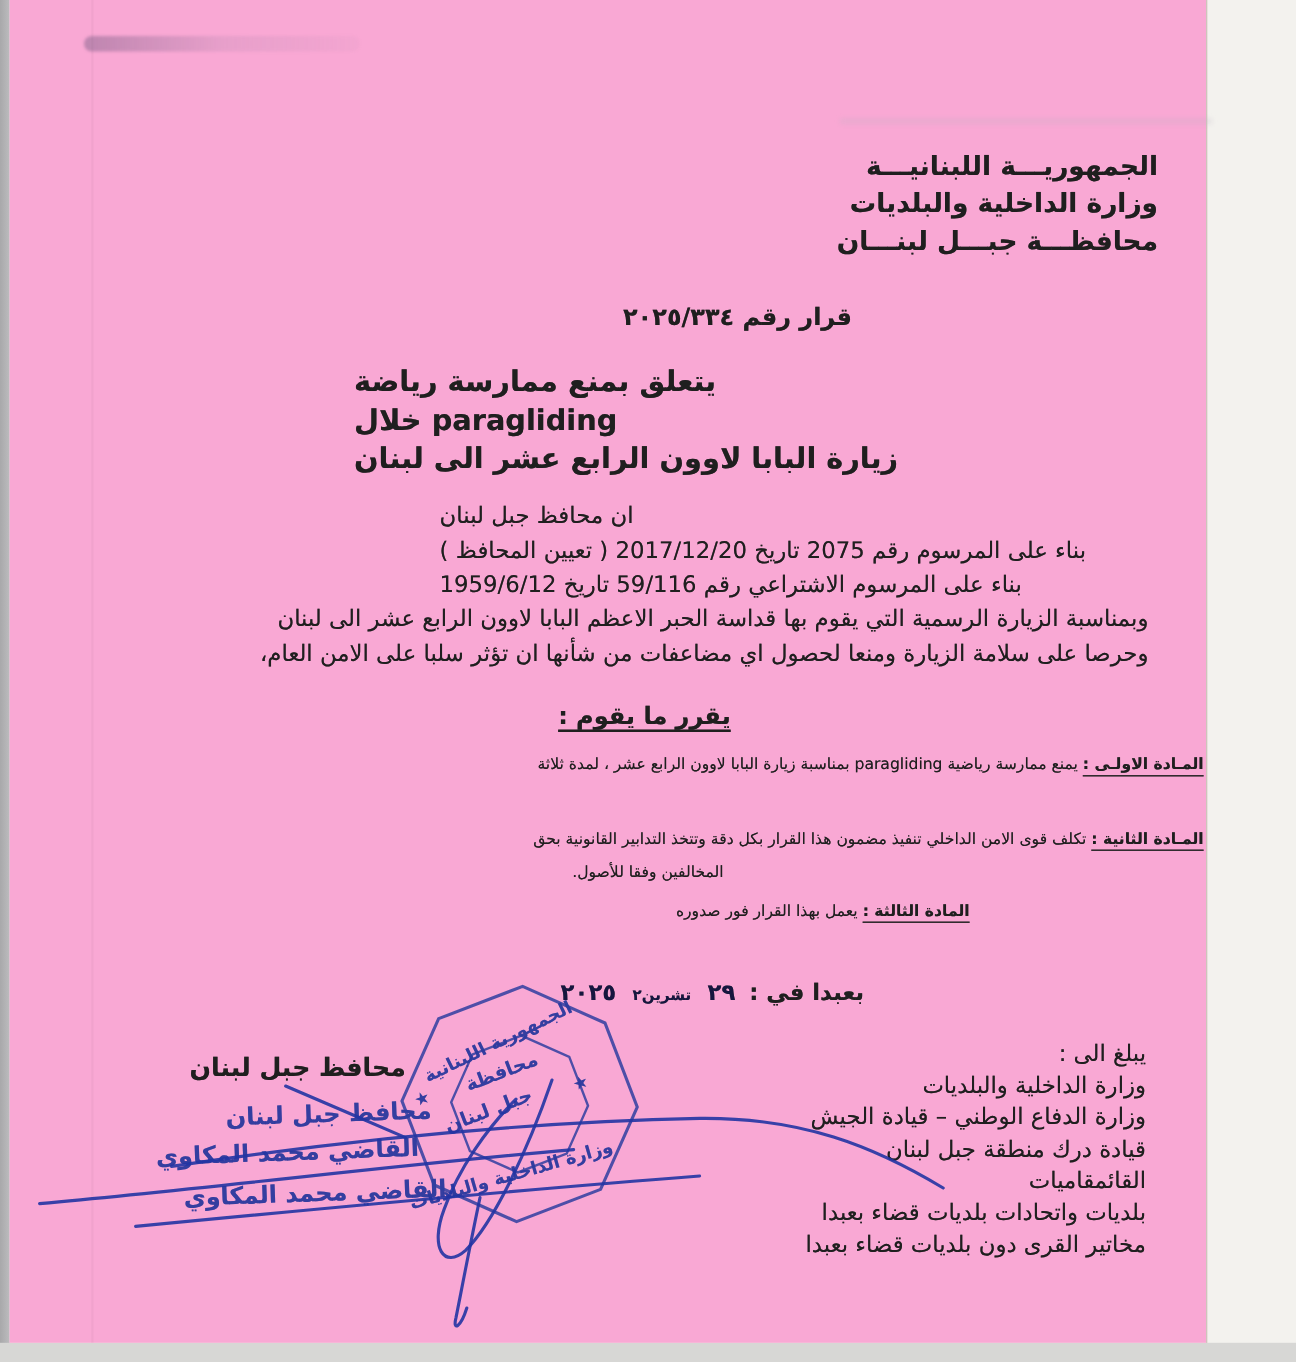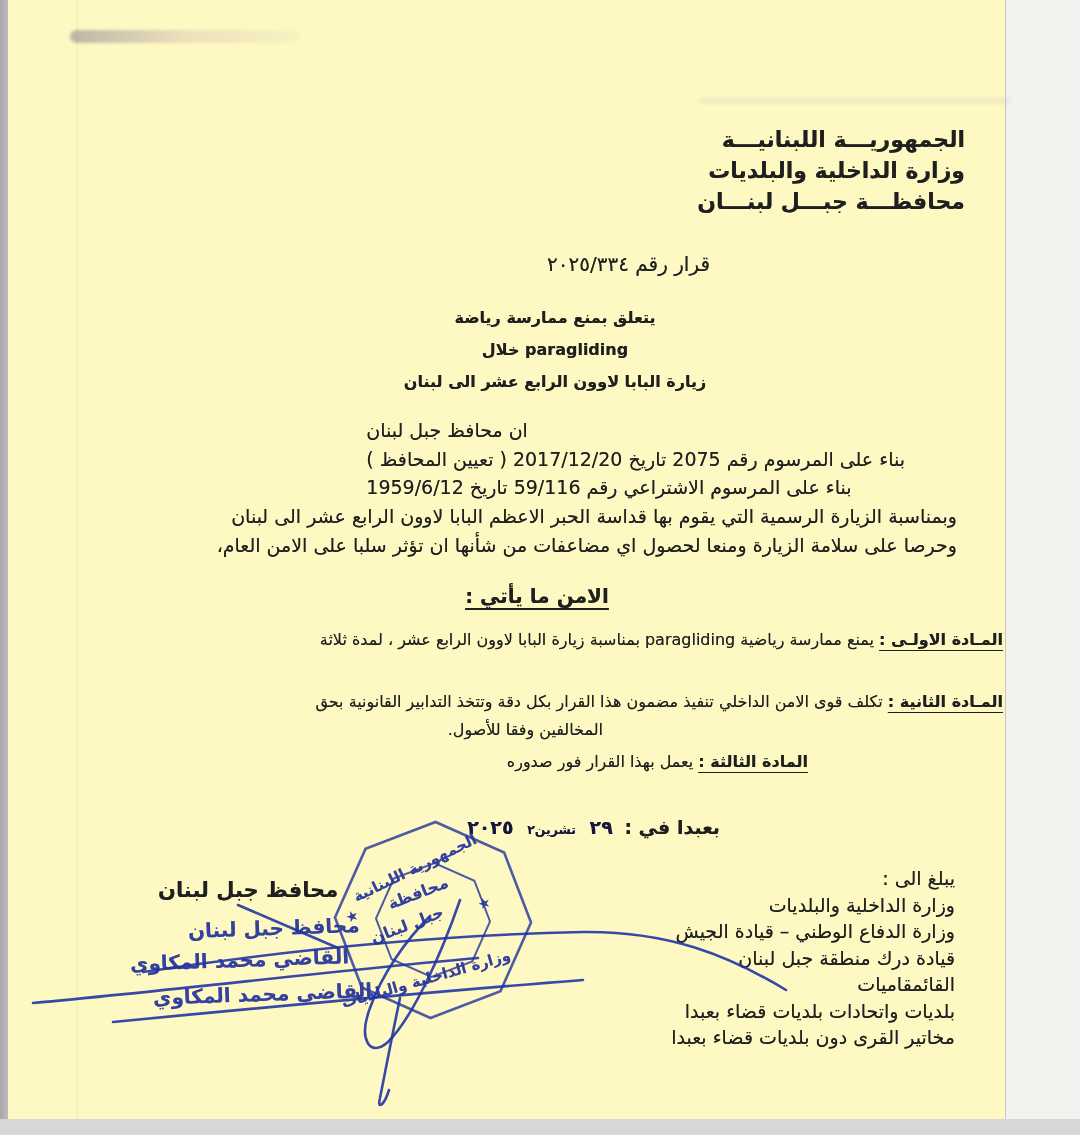--- a/index.html
+++ b/index.html
@@ -6,41 +6,41 @@
   body{
     width:1080px;height:1135px;position:relative;overflow:hidden;
     background:#f3f2ee;
     font-family:"DejaVu Sans",sans-serif;
   }
   .strip-left{position:absolute;left:0;top:0;width:8px;height:1135px;
     background:linear-gradient(90deg,#a8a8aa,#bcbcbe);}
   .strip-bottom{position:absolute;left:0;top:1119px;width:1080px;height:16px;background:#d7d7d5;}
   .page{
     position:absolute;left:8px;top:0;width:997px;height:1119px;
-    background:#fef9c3;border-right:1px solid #ccc6bb;
+    background:#f9a8d4;border-right:1px solid #ccc6bb;
   }
   .fold{position:absolute;left:68px;top:0;width:2px;height:1119px;background:rgba(0,0,0,0.03);}
   .smudge{position:absolute;left:62px;top:30px;width:230px;height:13px;border-radius:7px;
     background:linear-gradient(90deg,rgba(100,80,120,0.40),rgba(150,120,160,0.18),rgba(150,120,160,0.05));
     filter:blur(1.5px);}
   .smudge2{position:absolute;left:692px;top:99px;width:310px;height:4px;
     background:rgba(190,180,195,0.30);filter:blur(2px);}
 
   .ink{color:#1f1f1f;text-shadow:0 0 0.4px rgba(30,30,30,0.65);}
   .abs{position:absolute;white-space:nowrap;}
 
   .letterhead{top:124px;right:40px;text-align:right;font-weight:bold;font-size:22px;line-height:31px;direction:rtl;}
-  .decree-no{top:252px;right:295px;font-weight:normal;font-size:20px;direction:rtl;}
-  .subject{top:302px;left:287px;width:520px;text-align:center;font-weight:bold;font-size:16px;line-height:32px;direction:rtl;white-space:nowrap;}
+  .decree-no{top:252px;right:295px;font-weight:bold;font-size:20px;direction:rtl;}
+  .subject{top:302px;left:287px;width:520px;text-align:left;font-weight:bold;font-size:24px;line-height:32px;direction:rtl;white-space:nowrap;}
   .preamble-a{top:416px;right:100px;text-align:left;font-size:19px;line-height:28.5px;direction:rtl;}
   .preamble-b{top:502px;right:48px;text-align:right;font-size:19px;line-height:28.5px;direction:rtl;}
   .decides{top:584px;left:59px;width:940px;text-align:center;font-weight:bold;font-size:20px;direction:rtl;}
   .decides span{text-decoration:underline;text-underline-offset:5px;}
 
-  .article{font-size:16px;direction:rtl;text-align:right;}
+  .article{font-size:13px;direction:rtl;text-align:right;}
   .article .lbl{font-weight:bold;text-decoration:underline;text-underline-offset:5px;}
   .a1l1{top:630px;right:2px;}
   .a1l2{top:659px;right:482px;}
   .a2l1{top:692px;right:2px;}
   .a2l2{top:720px;right:402px;}
   .a3l1{top:752px;right:197px;}
 
   .dateline{top:792px;right:285px;direction:rtl;font-size:19px;font-weight:bold;margin-top:24px;}
   .dateline .d{color:#16163f;letter-spacing:-0.5px;margin:0 5px;}
   .dateline .m{font-size:12.5px;color:#16163f;margin:0 2px;}
@@ -95,21 +95,21 @@
     <div>ان محافظ جبل لبنان</div>
     <div>بناء على المرسوم رقم 2075 تاريخ 2017/12/20 ( تعيين المحافظ )</div>
     <div>بناء على المرسوم الاشتراعي رقم 59/116 تاريخ 1959/6/12</div>
   </div>
   <div class="abs preamble-b ink">
     <div>وبمناسبة الزيارة الرسمية التي يقوم بها قداسة الحبر الاعظم البابا لاوون الرابع عشر الى لبنان</div>
     <div>وحرصا على سلامة  الزيارة ومنعا لحصول اي مضاعفات من شأنها ان تؤثر سلبا على الامن العام،</div>
   </div>
 
   <div class="abs decides ink">
-    <span>الامن ما يأتي :</span>
+    <span>يقرر ما يقوم :</span>
   </div>
 
   <div class="abs article a1l1 ink">
     <span class="lbl">المـادة الاولـى :</span><span> يمنع ممارسة رياضية  paragliding  بمناسبة زيارة البابا لاوون الرابع عشر ، لمدة ثلاثة</span>
   </div>
 
   <div class="abs article a2l1 ink">
     <span class="lbl">المـادة الثانية :</span><span> تكلف قوى الامن الداخلي  تنفيذ مضمون هذا القرار بكل دقة وتتخذ التدابير القانونية بحق</span>
   </div>
   <div class="abs article a2l2 ink">المخالفين وفقا للأصول.</div>

